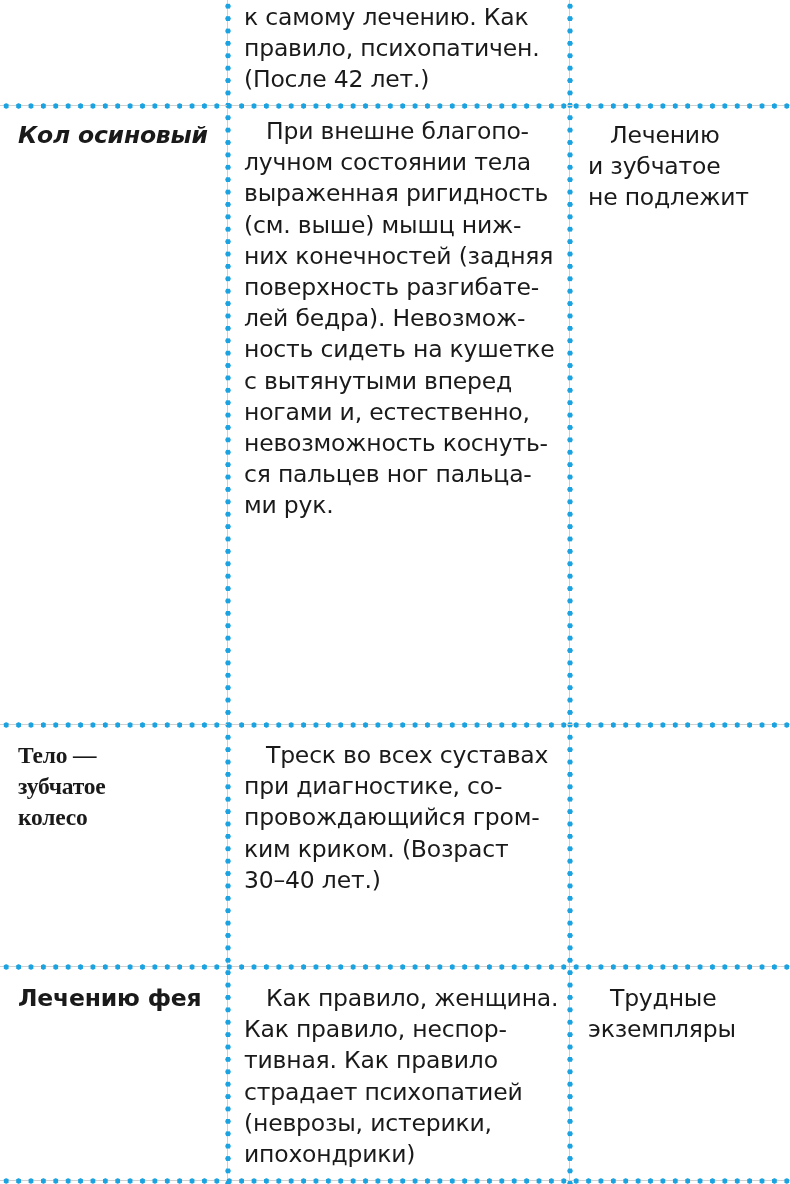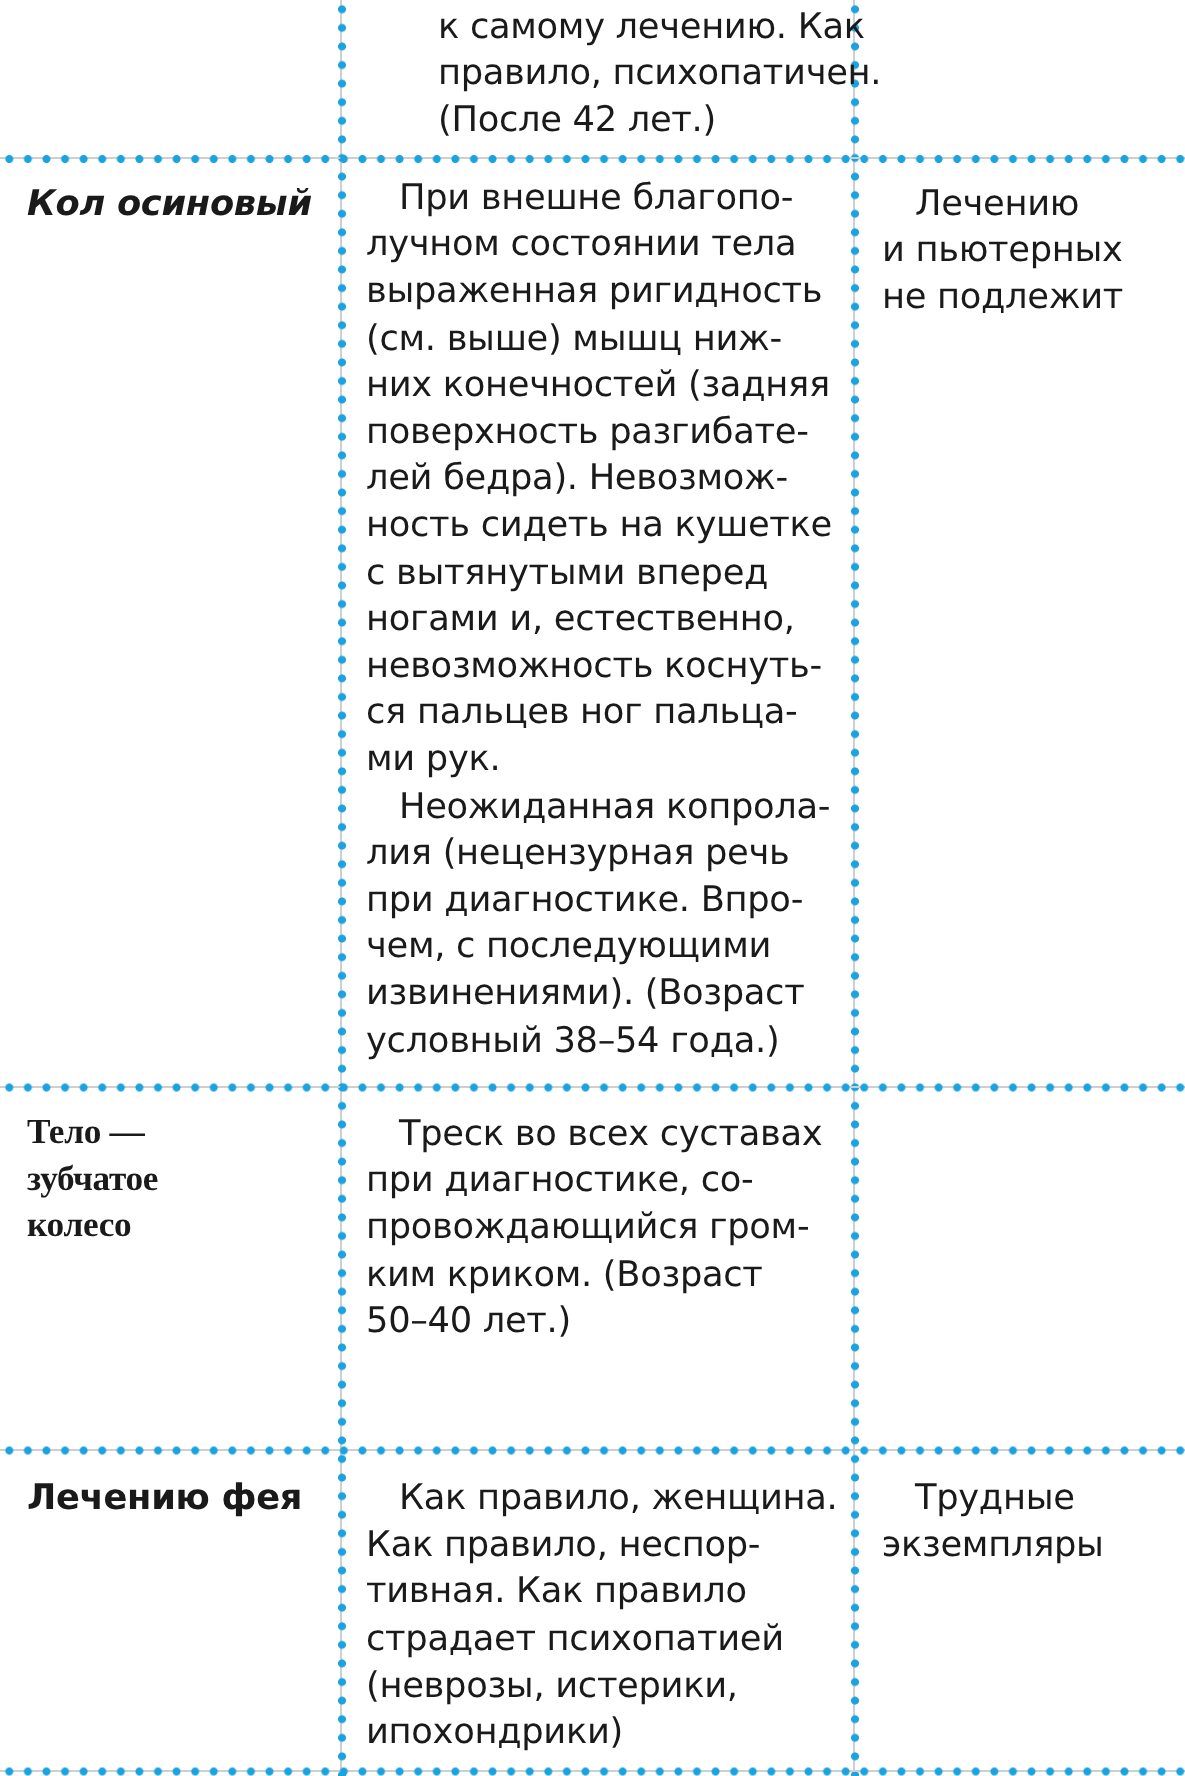--- a/index.html
+++ b/index.html
@@ -61,21 +61,21 @@
 <div class="page">
 
   <div class="vsep" style="left:224px;"></div>
   <div class="vsep" style="left:566px;"></div>
 
   <div class="hsep" style="top:102px;"></div>
   <div class="hsep" style="top:721px;"></div>
   <div class="hsep" style="top:963px;"></div>
   <div class="hsep" style="top:1177px;"></div>
 
-  <div class="cell col2" style="top:2px;margin-left:48px;">
+  <div class="cell col2" style="top:2px;">
     <p>к самому лечению. Как
 правило, психопатичен.
 (После 42 лет.)</p>
   </div>
 
   <div class="cell col1" style="top:120px;font-style:italic;">
     <p>Кол осиновый</p>
   </div>
   <div class="cell col2" style="top:116px;">
     <p class="indent">При внешне благопо-
@@ -84,44 +84,38 @@
 (см. выше) мышц ниж-
 них конечностей (задняя
 поверхность разгибате-
 лей бедра). Невозмож-
 ность сидеть на кушетке
 с вытянутыми вперед
 ногами и, естественно,
 невозможность коснуть-
 ся пальцев ног пальца-
 ми рук.</p>
-    <p class="indent">Неожиданная копрола-
-лия (нецензурная речь
-при диагностике. Впро-
-чем, с последующими
-извинениями). (Возраст
-условный 38–54 года.)</p>
   </div>
   <div class="cell col3" style="top:120px;">
     <p class="indent">Лечению
-и пьютерных
+и зубчатое
 не подлежит</p>
   </div>
 
   <div class="cell col1" style="top:740px;font-family:Liberation Serif, serif;">
     <p>Тело —
 зубчатое
 колесо</p>
   </div>
   <div class="cell col2" style="top:740px;">
     <p class="indent">Треск во всех суставах
 при диагностике, со-
 провождающийся гром-
 ким криком. (Возраст
-50–40 лет.)</p>
+30–40 лет.)</p>
   </div>
 
   <div class="cell col1" style="top:983px;">
     <p>Лечению фея</p>
   </div>
   <div class="cell col2" style="top:983px;">
     <p class="indent">Как правило, женщина.
 Как правило, неспор-
 тивная. Как правило
 страдает психопатией

